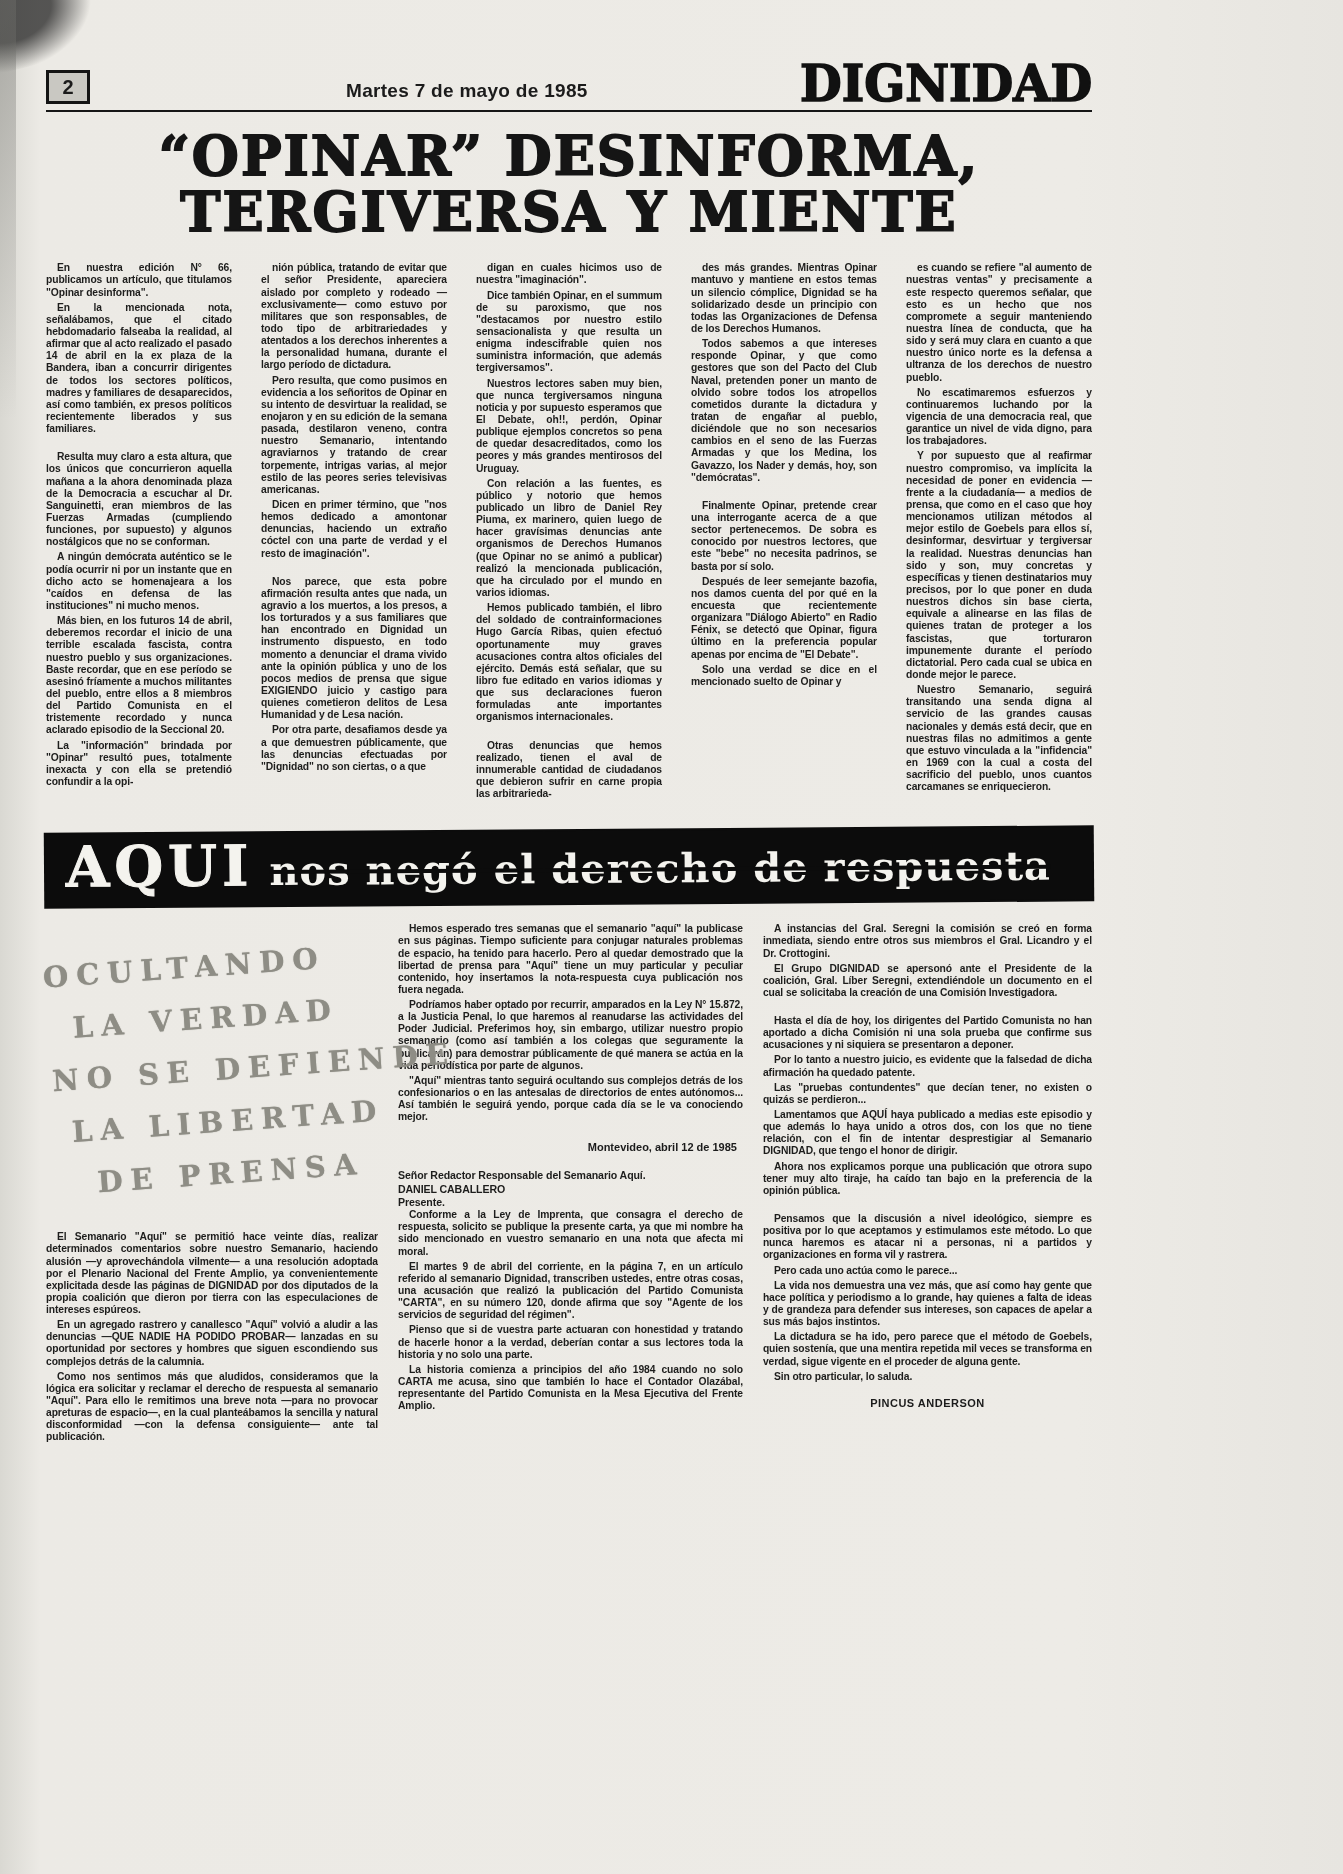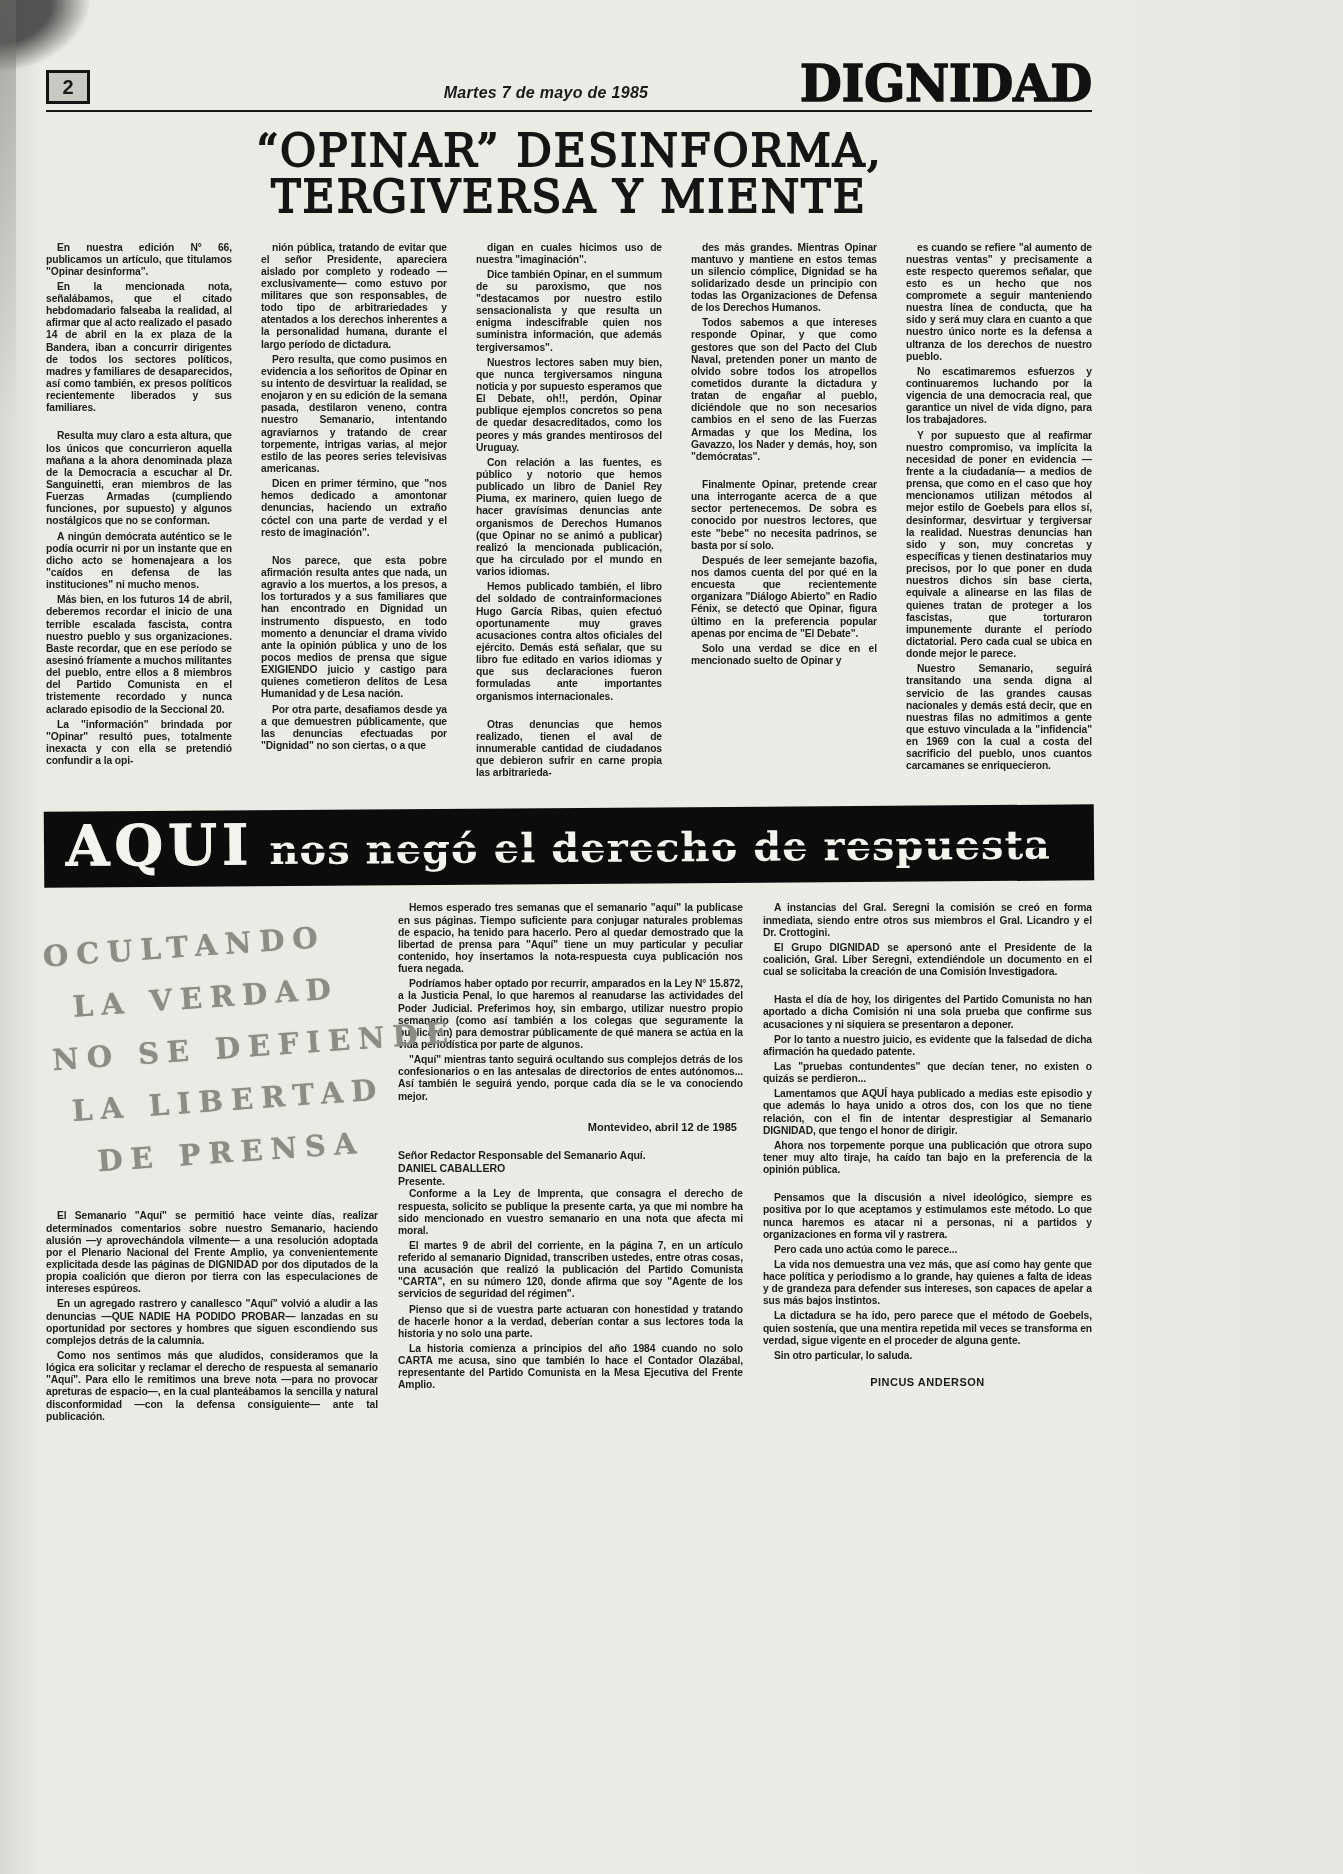--- a/index.html
+++ b/index.html
@@ -14,29 +14,29 @@
   .edge-streak{position:absolute;left:0;top:0;width:16px;height:420px;
     background:linear-gradient(#6e6e6a,transparent);opacity:.45;}
   .content{position:absolute;left:46px;top:52px;width:1046px;}
 
   
   .masthead-row{position:relative;display:flex;align-items:flex-end;
     border-bottom:2px solid #161616;padding-bottom:6px;min-height:52px;}
   .page-number-box{border:3px solid #141414;min-width:30px;height:28px;padding:0 4px;
     display:flex;align-items:center;justify-content:center;
     font-weight:bold;font-size:20px;background:#c9c8c2;}
-  .edition-date{position:absolute;left:300px;width:400px;text-align:center;
-    bottom:8px;font-weight:bold;font-size:16px;letter-spacing:.3px;font-style:italic;}
+  .edition-date{position:absolute;left:300px;width:400px;text-align:left;
+    bottom:8px;font-weight:bold;font-size:19px;letter-spacing:.3px;}
   .masthead-logo{margin-left:auto;font-family:"DejaVu Serif",serif;font-weight:bold;
     font-size:48px;line-height:.85;letter-spacing:0;color:#111;
     -webkit-text-stroke:1.6px #111;transform:scaleY(1.06);}
 
   
-  .main-headline{text-align:center;font-family:"DejaVu Serif",serif;font-weight:normal;
-    font-size:44px;line-height:1.04;letter-spacing:2px;margin:16px 0 22px;color:#151515;
+  .main-headline{text-align:center;font-family:"DejaVu Serif",serif;font-weight:bold;
+    font-size:54px;line-height:1.04;letter-spacing:2px;margin:16px 0 22px;color:#151515;
     -webkit-text-stroke:1.8px #151515;}
 
   
   .article-columns{display:flex;gap:29px;}
   .col{flex:1;min-width:0;}
   .col p,.b-col p{margin:0 0 3px;text-indent:11px;text-align:justify;
     font-size:10.3px;line-height:1.18;font-weight:700;letter-spacing:-.1px;
     color:#1d1d1c;}
   p.gap{margin-top:16px;}
 
@@ -170,21 +170,21 @@
         <p>La historia comienza a principios del año 1984 cuando no solo CARTA me acusa, sino que también lo hace el Contador Olazábal, representante del Partido Comunista en la Mesa Ejecutiva del Frente Amplio.</p>
       </div>
 
       <div class="b-right b-col">
         <p>A instancias del Gral. Seregni la comisión se creó en forma inmediata, siendo entre otros sus miembros el Gral. Licandro y el Dr. Crottogini.</p>
         <p>El Grupo DIGNIDAD se apersonó ante el Presidente de la coalición, Gral. Líber Seregni, extendiéndole un documento en el cual se solicitaba la creación de una Comisión Investigadora.</p>
         <p class="gap">Hasta el día de hoy, los dirigentes del Partido Comunista no han aportado a dicha Comisión ni una sola prueba que confirme sus acusaciones y ni siquiera se presentaron a deponer.</p>
         <p>Por lo tanto a nuestro juicio, es evidente que la falsedad de dicha afirmación ha quedado patente.</p>
         <p>Las "pruebas contundentes" que decían tener, no existen o quizás se perdieron...</p>
         <p>Lamentamos que AQUÍ haya publicado a medias este episodio y que además lo haya unido a otros dos, con los que no tiene relación, con el fin de intentar desprestigiar al Semanario DIGNIDAD, que tengo el honor de dirigir.</p>
-        <p>Ahora nos torpemente porque una publicación que otrora supo tener muy alto tiraje, ha caído tan bajo en la preferencia de la opinión pública.</p>
+        <p>Ahora nos explicamos porque una publicación que otrora supo tener muy alto tiraje, ha caído tan bajo en la preferencia de la opinión pública.</p>
         <p class="gap">Pensamos que la discusión a nivel ideológico, siempre es positiva por lo que aceptamos y estimulamos este método. Lo que nunca haremos es atacar ni a personas, ni a partidos y organizaciones en forma vil y rastrera.</p>
         <p>Pero cada uno actúa como le parece...</p>
         <p>La vida nos demuestra una vez más, que así como hay gente que hace política y periodismo a lo grande, hay quienes a falta de ideas y de grandeza para defender sus intereses, son capaces de apelar a sus más bajos instintos.</p>
         <p>La dictadura se ha ido, pero parece que el método de Goebels, quien sostenía, que una mentira repetida mil veces se transforma en verdad, sigue vigente en el proceder de alguna gente.</p>
         <p>Sin otro particular, lo saluda.</p>
         <div class="signature">PINCUS ANDERSON</div>
       </div>
 
     </div>
   </div>

